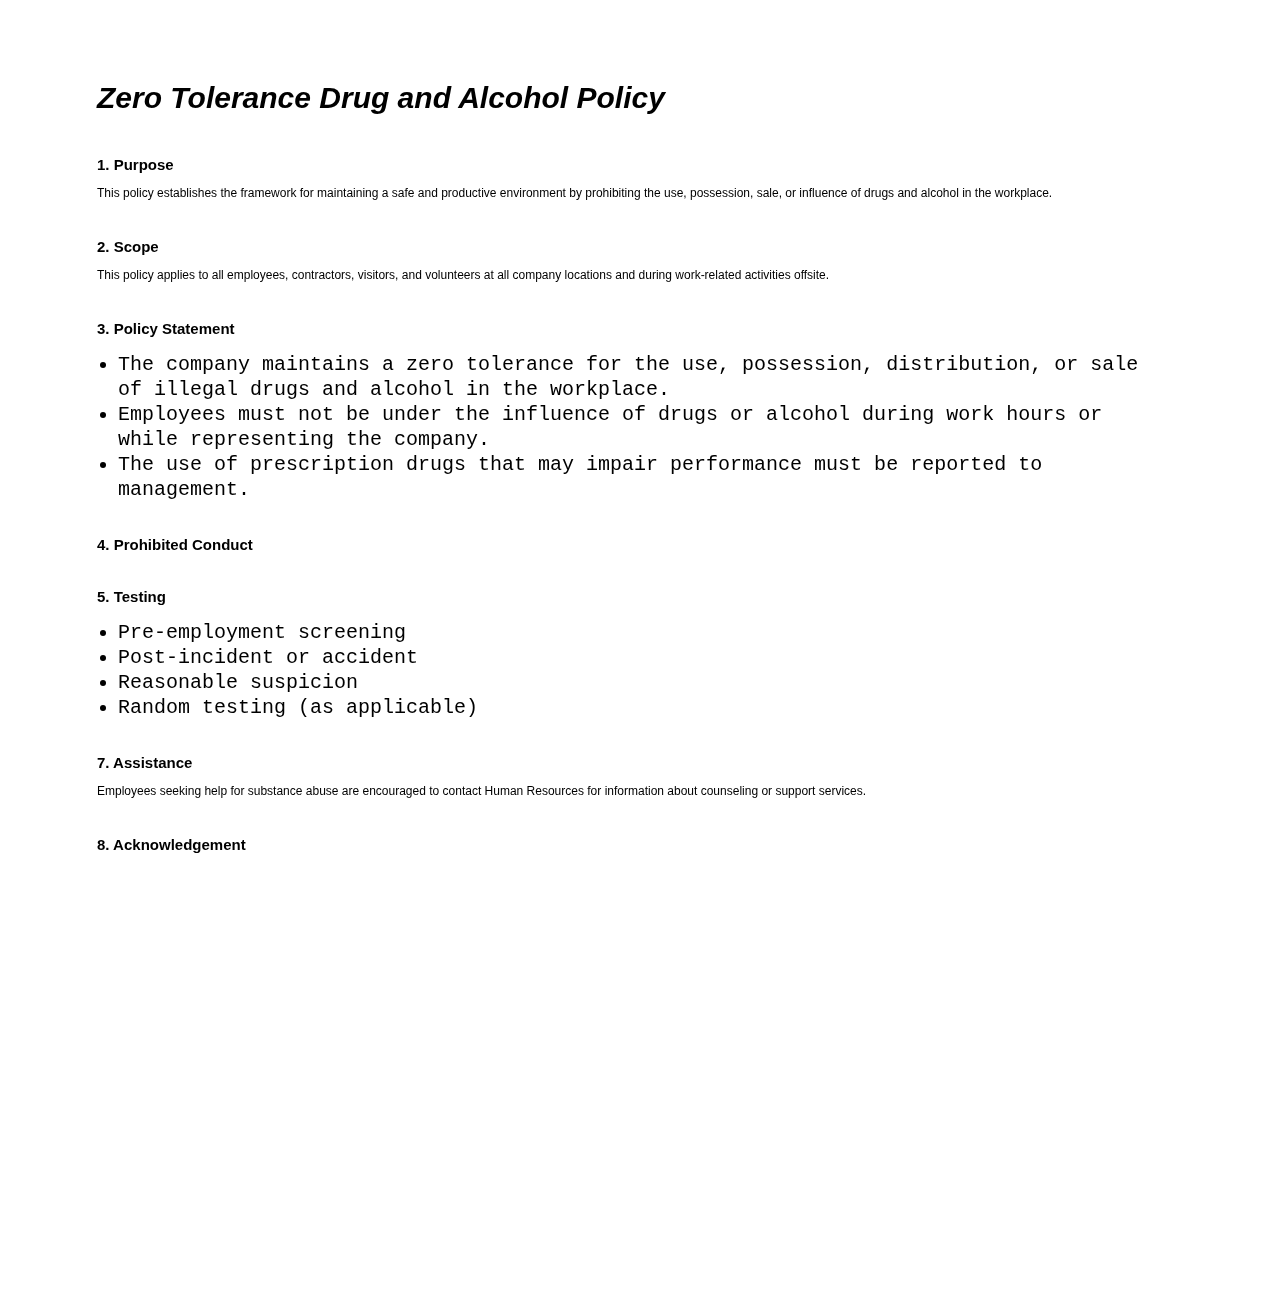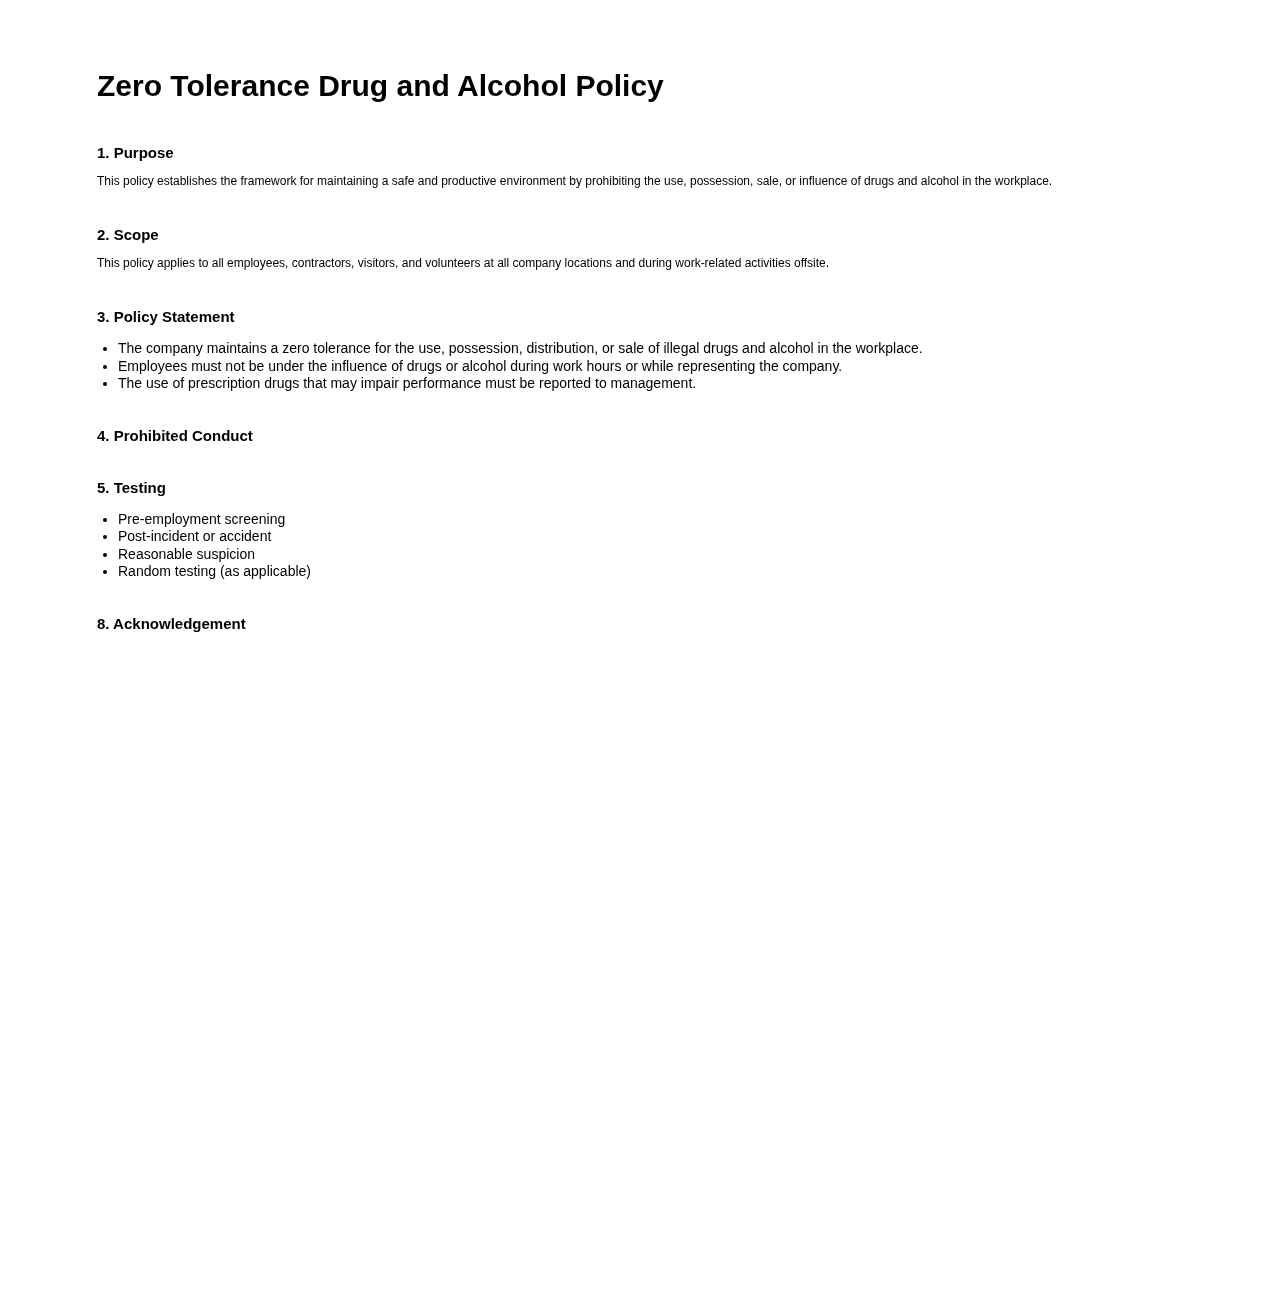--- a/index.html
+++ b/index.html
@@ -13,39 +13,41 @@
     width: 1278px;
     min-height: 1300px;
     box-sizing: border-box;
     padding: 64px 115px 80px 97px;
     background: #ffffff;
   }
   h1.doc-title {
     font-size: 30px;
     line-height: 1.2;
     font-weight: bold;
-    margin: 4px 0 40px 0;
+    margin: 16px 0 40px 0;
+    font-style: italic;
   }
   h2.section-heading {
     font-size: 15px;
     line-height: 1.2;
     font-weight: bold;
     margin: 34px 0 9px 0;
   }
   p.body-text {
     font-size: 12px;
     line-height: 1.75;
     margin: 0 0 16px 0;
   }
   ul.bullet-list {
-    font-size: 14px;
+    font-size: 20px;
     line-height: 1.25;
     margin: 14px 0 16px 0;
     padding-left: 21px;
     list-style: disc outside;
+    font-family: Liberation Mono, monospace;
   }
   ul.bullet-list li {
     margin: 0;
     padding: 0;
   }
 </style>
 </head>
 <body>
 
 <div class="page">
@@ -79,18 +81,22 @@
     <h2 class="section-heading">5. Testing</h2>
     <ul class="bullet-list">
       <li>Pre-employment screening</li>
       <li>Post-incident or accident</li>
       <li>Reasonable suspicion</li>
       <li>Random testing (as applicable)</li>
     </ul>
   </section>
 
 
+  <section>
+    <h2 class="section-heading">7. Assistance</h2>
+    <p class="body-text">Employees seeking help for substance abuse are encouraged to contact Human Resources for information about counseling or support services.</p>
+  </section>
 
   <section>
     <h2 class="section-heading">8. Acknowledgement</h2>
   </section>
 
 </div>
 
 </body></html>

